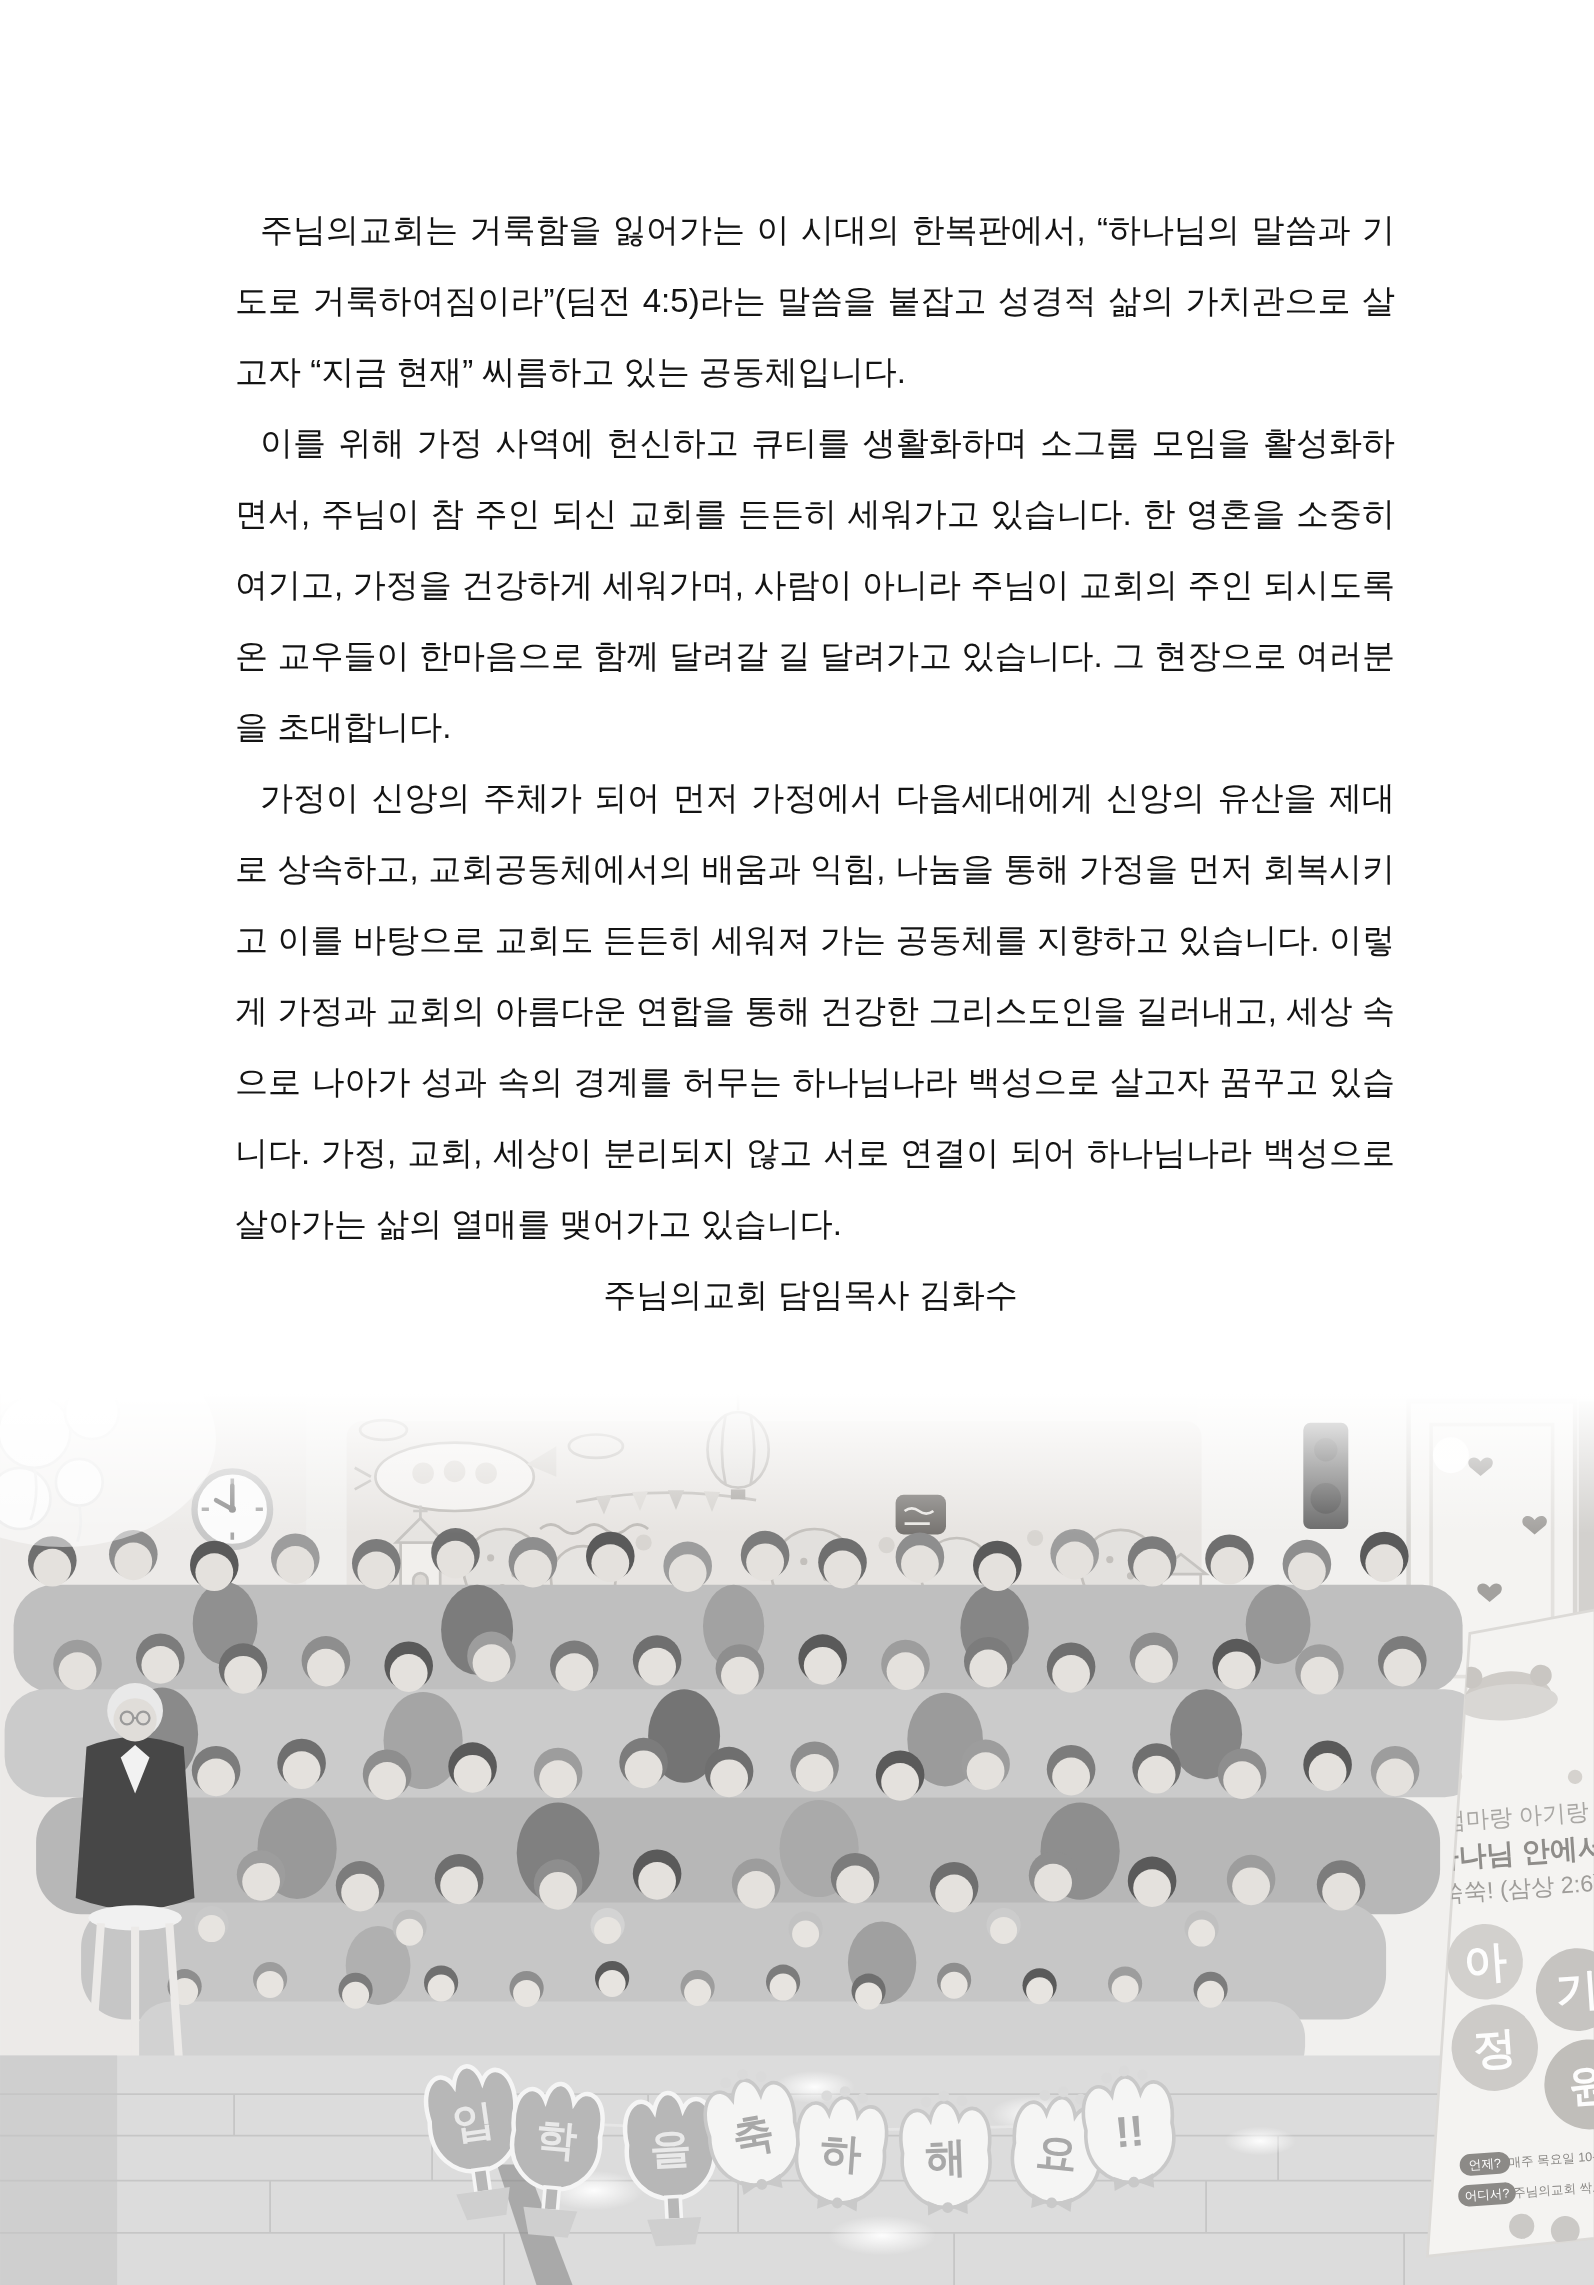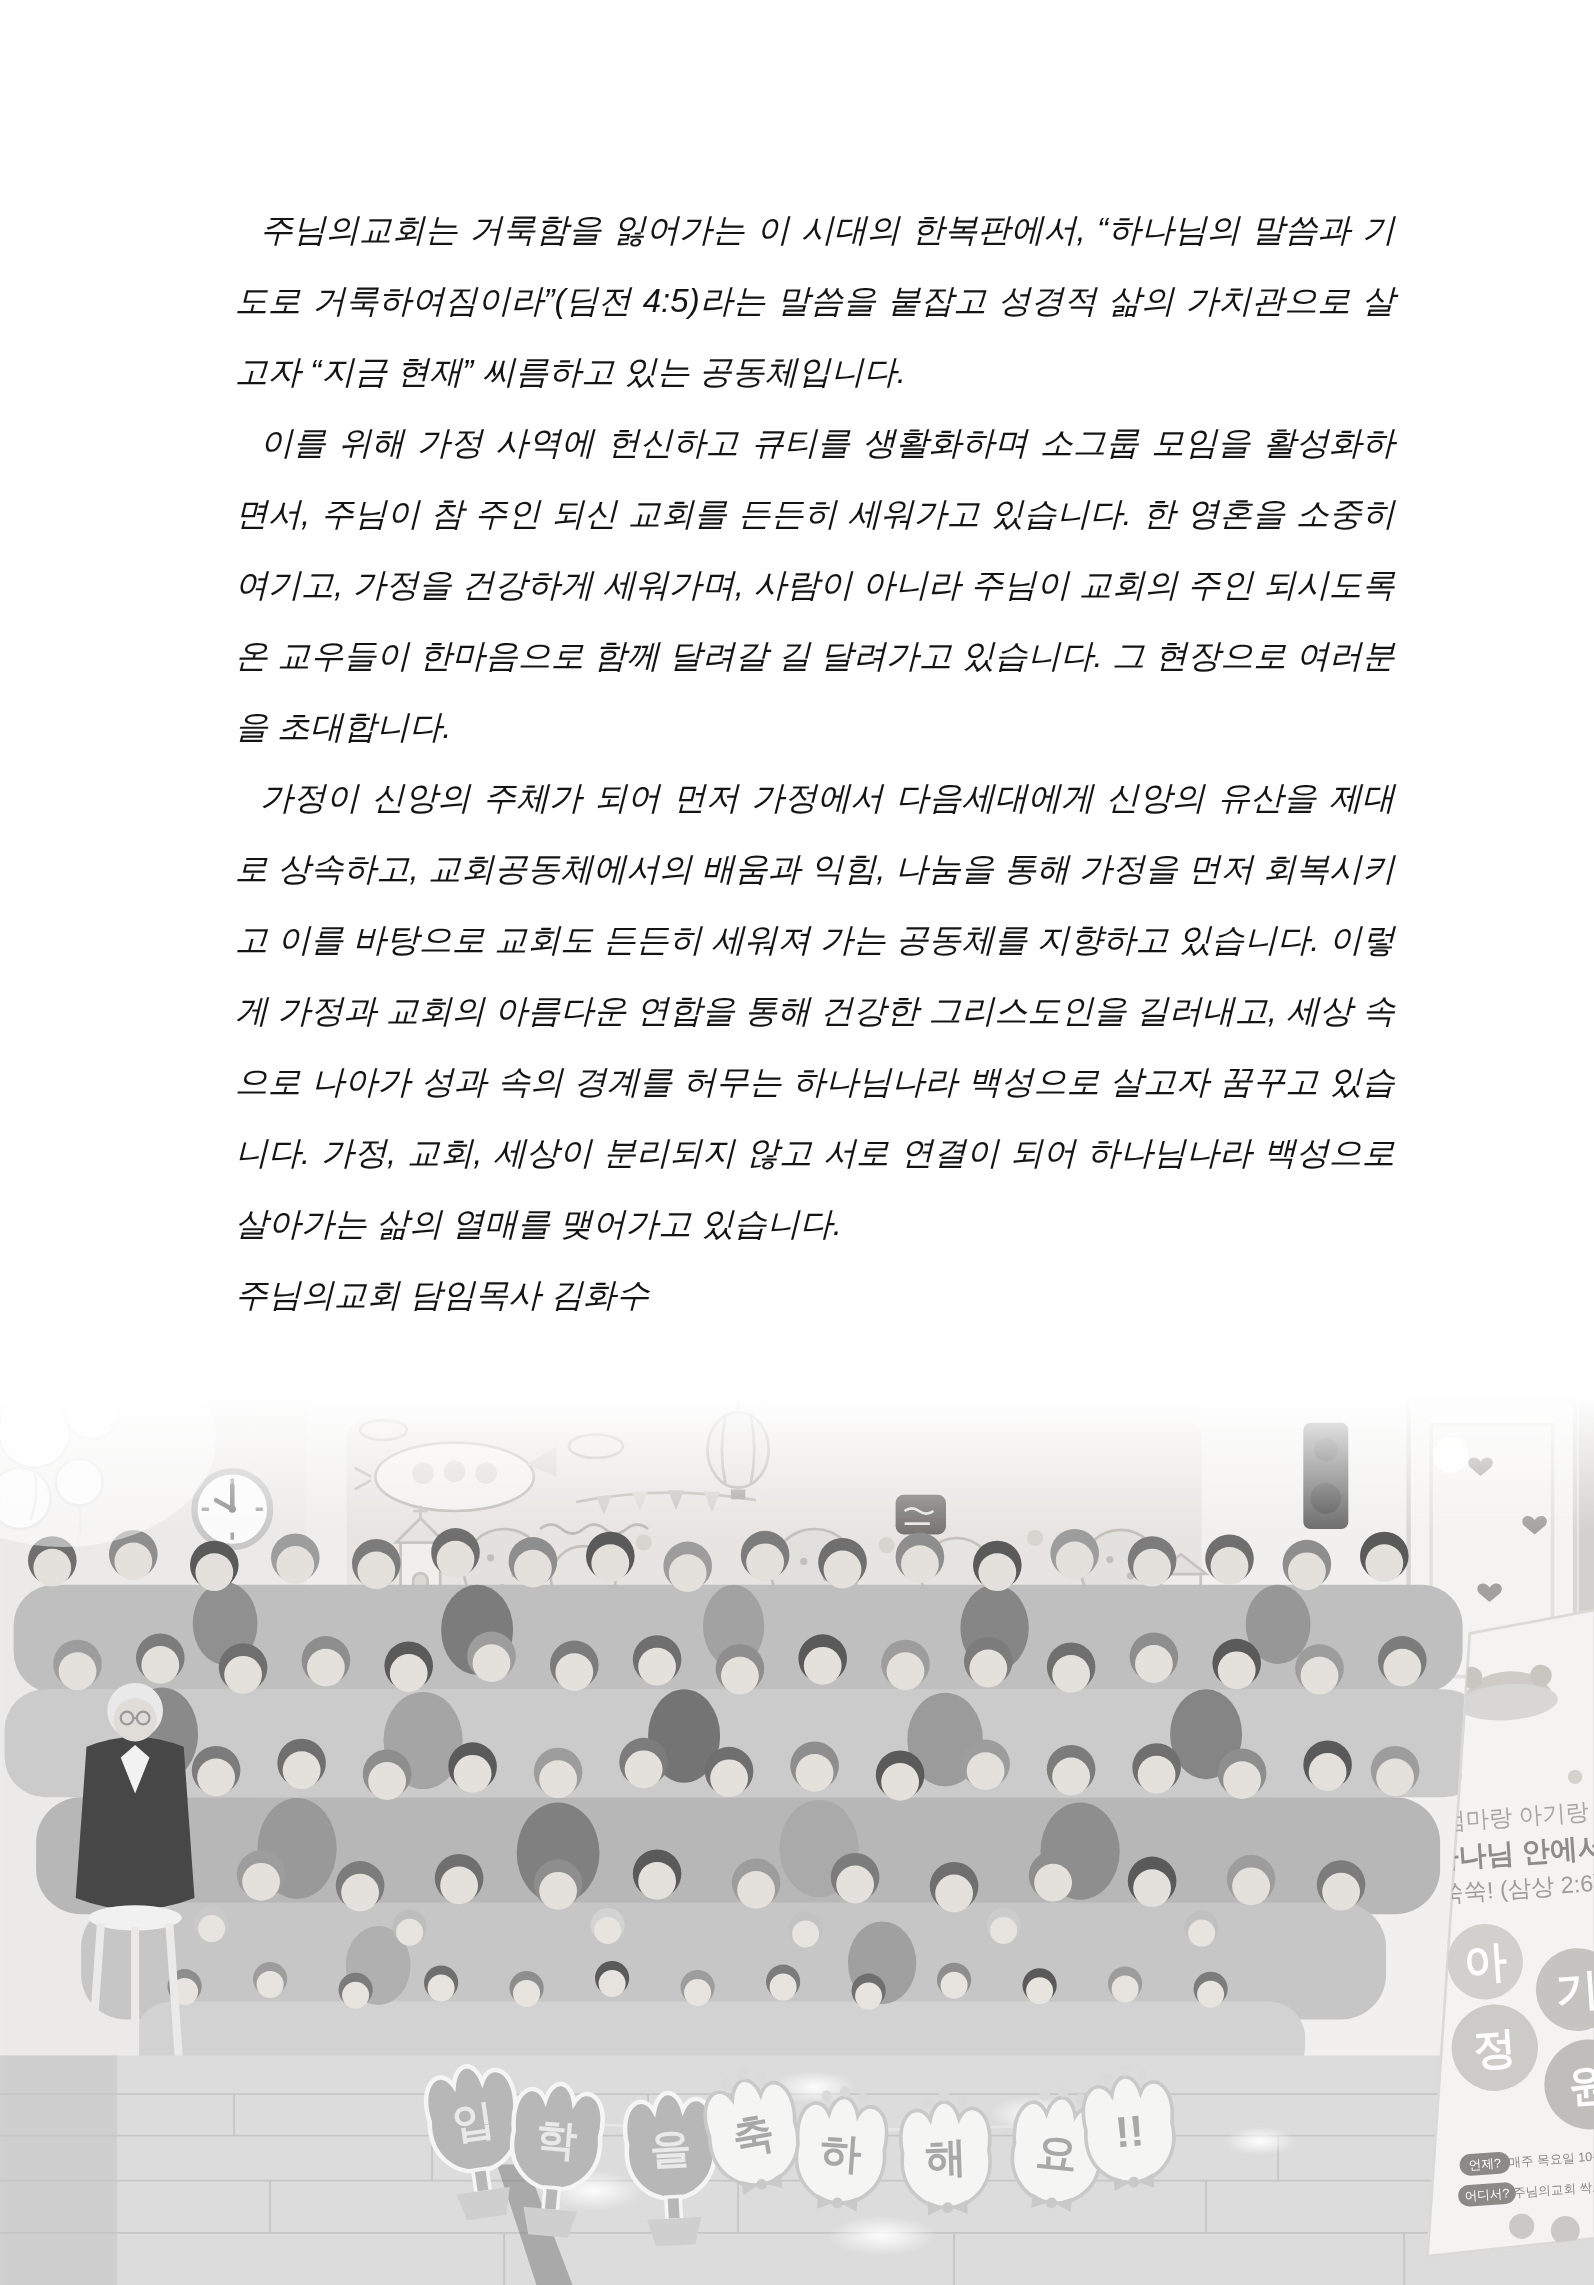--- a/index.html
+++ b/index.html
@@ -5,22 +5,22 @@
   html,body{margin:0;padding:0;background:#ffffff;}
   .page{
     position:relative;width:1595px;height:2285px;background:#ffffff;overflow:hidden;
     font-family:"Liberation Sans", sans-serif;color:#161616;
   }
   .letter{
     position:absolute;left:235px;top:194px;width:1160px;
     font-size:33px;line-height:71px;text-align:justify;word-break:break-all;
     color:#141414;font-weight:400;
   }
-  .letter p{margin:0;text-indent:25px;font-style:italic;}
-  .letter p.signature{text-align:left;text-indent:0;padding-right:9px;}
+  .letter p{margin:0;text-indent:25px;}
+  .letter p.signature{text-align:center;text-indent:0;padding-right:9px;}
   .photo{position:absolute;left:0;top:1394px;width:1595px;height:891px;margin:0;}
   .photo svg{display:block;}
   .mural-line{stroke:#bfbcb8;stroke-width:3;fill:none;}
   text{font-family:"Liberation Sans", sans-serif;}
 </style>
 </head>
 <body>
 
 <div class="page">
 

